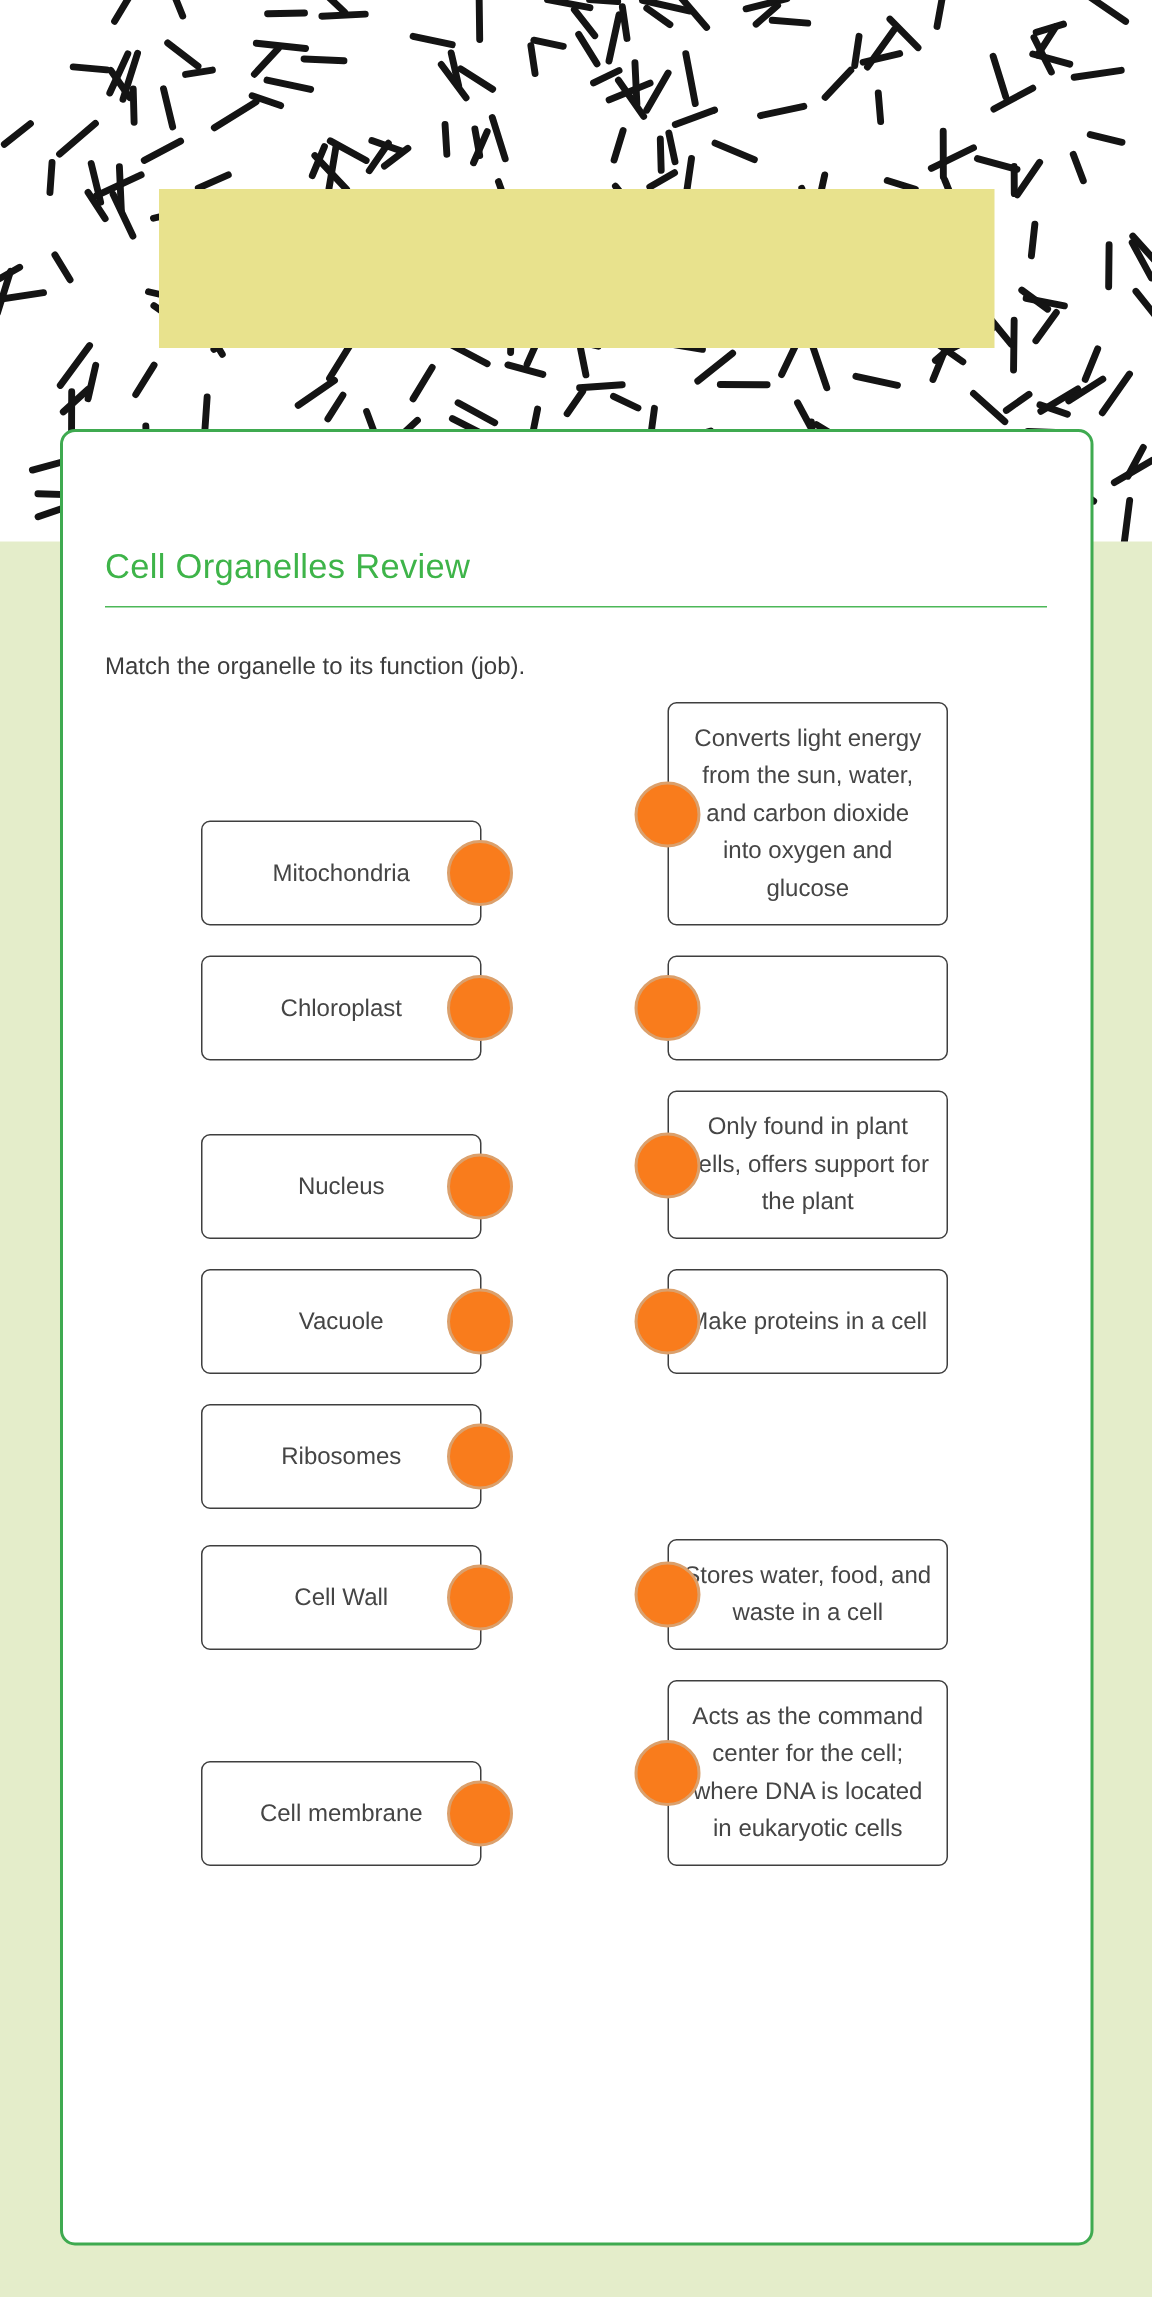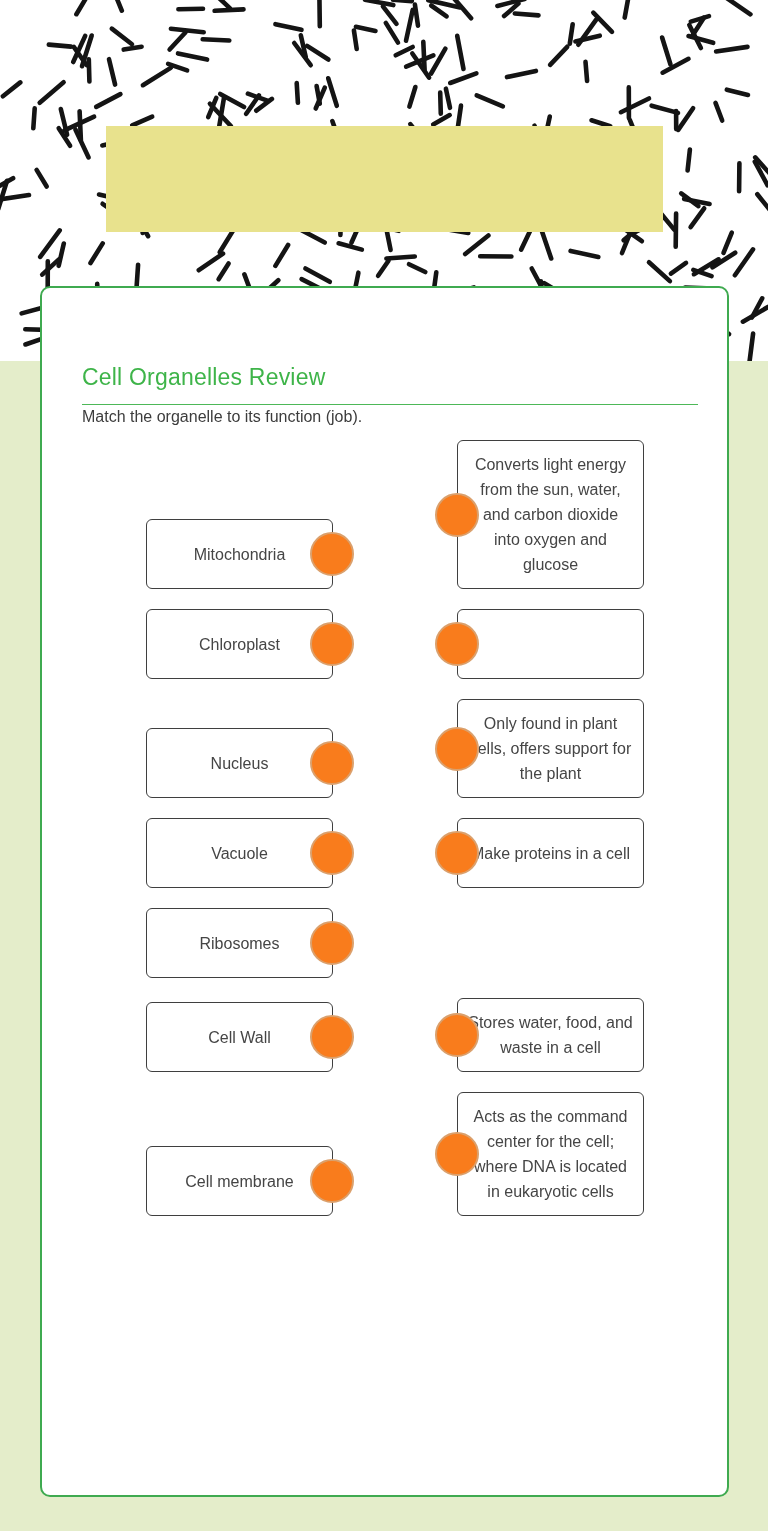--- a/index.html
+++ b/index.html
@@ -35,35 +35,35 @@
     position:absolute;left:106px;top:126px;
     width:557px;height:106px;
     background:var(--yellow);
   }
   .worksheet-card{
     position:absolute;left:40px;top:286px;
     width:689px;min-height:1211px;
     background:#ffffff;
     border:2px solid var(--card-border);
     border-radius:10px;
-    padding:76px 29px 50px 40px;
+    padding:76px 29px 50px 28px;
   }
   .ws-title{
     font-size:23px;line-height:27px;
     font-weight:500;
     color:var(--green);
     letter-spacing:.2px;
   }
   .ws-divider{
     border:none;
     border-top:1px solid #4db858;
     margin:13px 0 0 0;
   }
   .ws-instruction{
-    margin-top:2px;
+    margin-top:30px;
     font-size:16px;line-height:19px;
     color:#3c3c3c;
   }
   .match-list{margin-top:14px;}
   .match-row{
     display:flex;
     align-items:flex-end;
     gap:124px;
     margin-left:64px;
     margin-bottom:20px;

